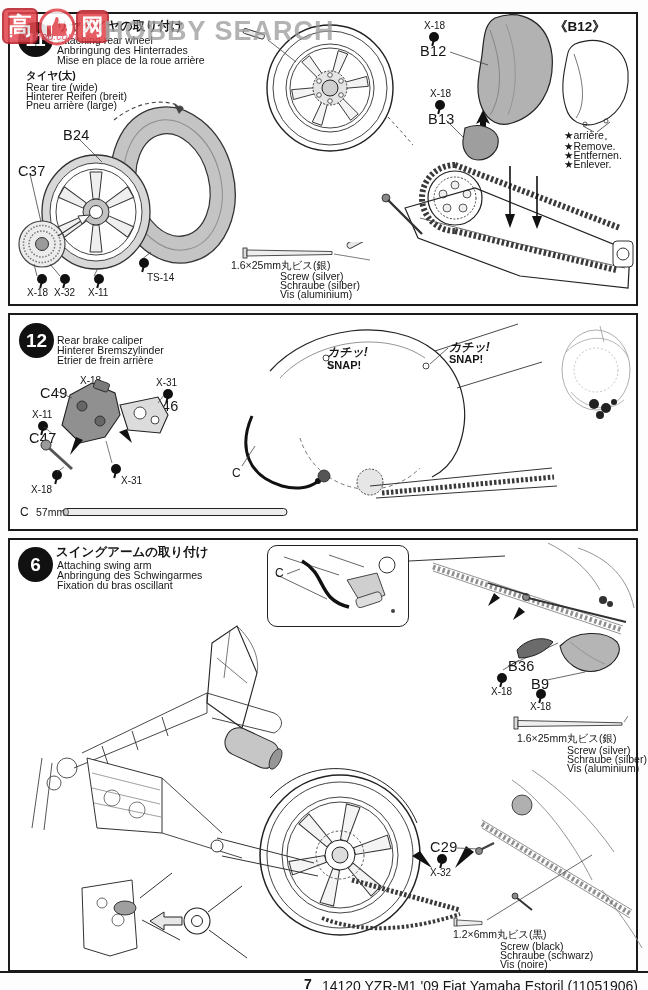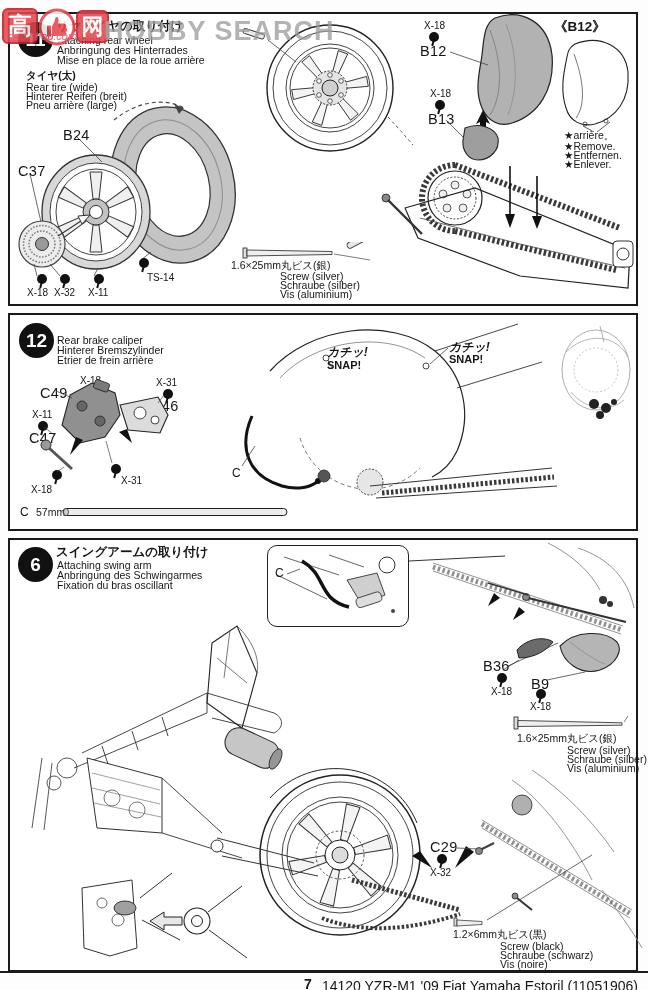--- a/index.html
+++ b/index.html
@@ -314,21 +314,21 @@
       <circle cx="182" cy="66" r="3" fill="#333"></circle>
     <path d="M80,128 L130,105" stroke="#444" stroke-width=".8"></path>
   </svg>
 
   <svg class="abs" style="left:495px;top:626px;" width="150" height="58" viewBox="0 0 150 58">
     <path d="M22,24 C32,12 50,10 58,16 C52,24 40,32 24,32 Z" fill="#6b6b6b" stroke="#222" stroke-width="1"></path>
     <path d="M65,20 C80,4 110,4 122,16 C128,24 122,38 105,44 C85,50 68,36 65,20 Z" fill="#b5b5b5" stroke="#222" stroke-width="1.1"></path>
     <path d="M75,16 C90,28 100,34 110,38" fill="none" stroke="#8b8b8b" stroke-width=".8"></path>
     <path d="M24,34 L8,44 M90,46 L52,54" stroke="#444" stroke-width=".8"></path>
   </svg>
-  <div class="abs plabel" style="left:483px;top:658px;">B36</div>
+  <div class="abs plabel" style="left:508px;top:658px;">B36</div>
   <div class="pin" style="left:497px;top:673px;"></div>
   <div class="abs pinlabel" style="left:491px;top:686px;">X-18</div>
   <div class="abs plabel" style="left:531px;top:676px;">B9</div>
   <div class="pin" style="left:536px;top:689px;"></div>
   <div class="abs pinlabel" style="left:530px;top:701px;">X-18</div>
 
   <svg class="abs" style="left:512px;top:714px;" width="116" height="18" viewBox="0 0 116 18">
     <rect x="2" y="3" width="4" height="12" fill="#ddd" stroke="#222" stroke-width=".8"></rect>
     <polygon points="6,6.5 110,8.8 110,11.2 6,12.5" fill="#eee" stroke="#222" stroke-width=".8"></polygon>
     <path d="M112,8 L116,2" stroke="#444" stroke-width=".7"></path>

